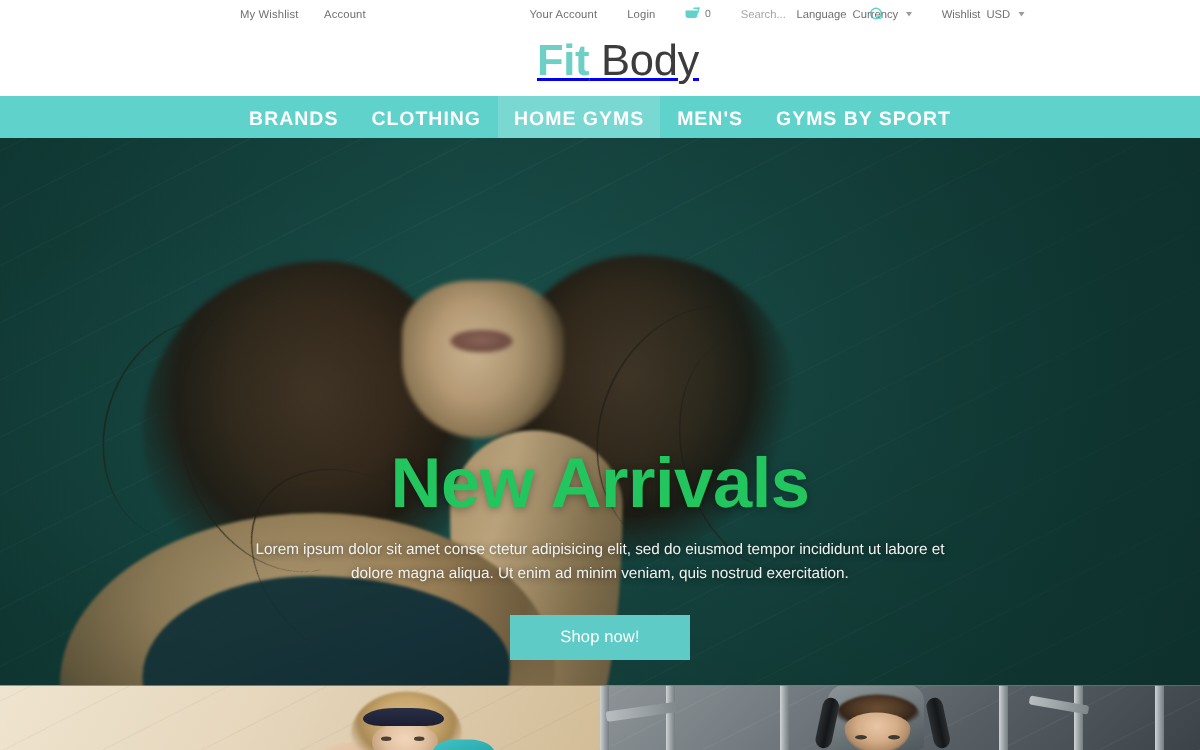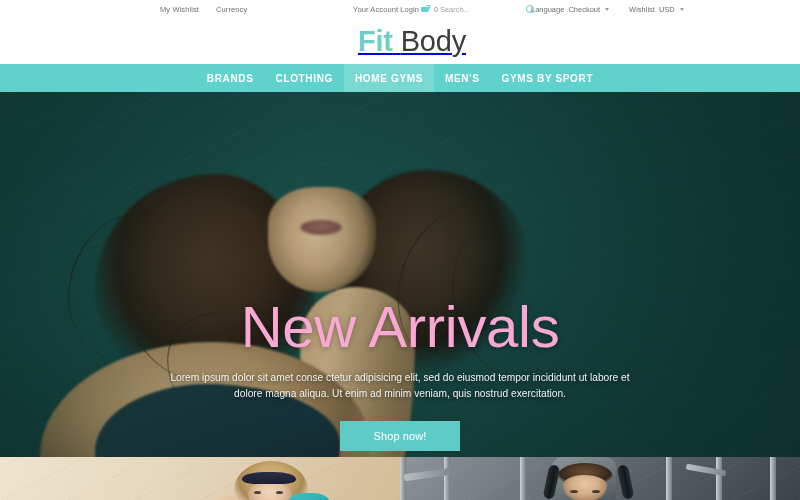--- a/index.html
+++ b/index.html
@@ -12,21 +12,21 @@
 
   
   .topbar{
     height:18px; width:100%;
     background:#ffffff;
     display:flex; align-items:center;
     position:relative;
     font-size:7.5px; color:#6f6f6f;
   }
   .tb-left{ position:absolute; left:160px; display:flex; gap:17px; align-items:center; }
-  .tb-mid{ position:absolute; left:353px; display:flex; gap:2px; align-items:center; }
+  .tb-mid{ position:absolute; left:353px; display:flex; gap:20px; align-items:center; }
   .tb-right{ position:absolute; left:531px; display:flex; gap:20px; align-items:flex-end; }
   .tb-link{ color:#6f6f6f; text-decoration:none; white-space:nowrap; letter-spacing:.1px; }
   .cart-wrap{ display:flex; align-items:center; gap:4px; }
   .cart-ico{ width:9px; height:8px; position:relative; display:inline-block; }
   .cart-ico:before{
     content:""; position:absolute; left:0; top:2px; width:8px; height:5px;
     background:#5ed2cb; border-radius:0 0 2px 2px;
   }
   .cart-ico:after{
     content:""; position:absolute; left:5.5px; top:0px; width:3px; height:3px;
@@ -67,21 +67,21 @@
   .logo .body{ color:#3c3c3c; font-weight:normal; }
 
   
   .nav{
     height:28px; width:100%;
     background:#5ed2cb;
     display:flex; align-items:stretch; justify-content:center;
   }
   .nav-item{
     display:flex; align-items:center; padding:0 11px;
-    color:#ffffff; font-size:10px; font-weight:bold; letter-spacing:.65px;
+    color:#ffffff; font-size:13px; font-weight:bold; letter-spacing:.65px;
     text-decoration:none; white-space:nowrap; cursor:pointer;
   }
   .nav-item.active{ background:#7ad8d2; }
 
   
   .hero{
     position:relative; width:800px; height:365px;
     background:#154741; overflow:hidden;
   }
   .hero-photo{ position:absolute; inset:0; }
@@ -157,21 +157,21 @@
     background:linear-gradient(90deg, rgba(13,46,42,.30) 0%, rgba(13,46,42,.10) 38%,
       rgba(13,46,42,.35) 68%, rgba(13,46,42,.72) 100%);
   }
   .hero-content{
     position:absolute; left:0; right:0; top:0; bottom:0;
     display:flex; flex-direction:column; align-items:center;
     text-align:center; z-index:5;
   }
   .hero-title{
     margin-top:206px;
-    font-size:58px; line-height:1; font-weight:400; color:#f9a8d4;
+    font-size:47px; line-height:1; font-weight:700; color:#22c55e;
     letter-spacing:-0.3px;
     text-shadow:0 1px 6px rgba(0,0,0,.32);
   }
   .hero-sub{
     margin-top:14px; width:470px;
     font-size:10.2px; line-height:16px; color:#f0f2f1; font-weight:400;
     text-shadow:0 1px 4px rgba(0,0,0,.5);
   }
   .shop-btn{
     margin-top:19px;
@@ -266,40 +266,40 @@
     background:linear-gradient(90deg,#2b2f31,#14171a 55%,#2b2f31);
     border-radius:6px;
   }
 </style>
 </head>
 <body>
 
 <div class="topbar">
   <div class="tb-left">
     <a class="tb-link" href="#">My Wishlist</a>
-    <a class="tb-link" href="#">Currency</a>
+    <a class="tb-link" href="#">Account</a>
   </div>
 
   <div class="tb-mid">
     <a class="tb-link" href="#">Your Account</a>
     <a class="tb-link" href="#">Login</a>
     <span class="cart-wrap">
       <span class="cart-ico"></span>
       <span class="cart-count">0</span>
     </span>
     <span class="search-box">
       <input class="search-inp" type="text" placeholder="Search..." style="">
       <span class="mag"></span>
     </span>
   </div>
 
   <div class="tb-right">
     <span class="sel">
       <span class="lbl">Language</span>
-      <span class="val">Checkout</span>
+      <span class="val">Currency</span>
       <span class="caret"></span>
     </span>
     <span class="sel">
       <span class="lbl">Wishlist</span>
       <span class="val">USD</span>
       <span class="caret"></span>
     </span>
   </div>
 </div>
 

